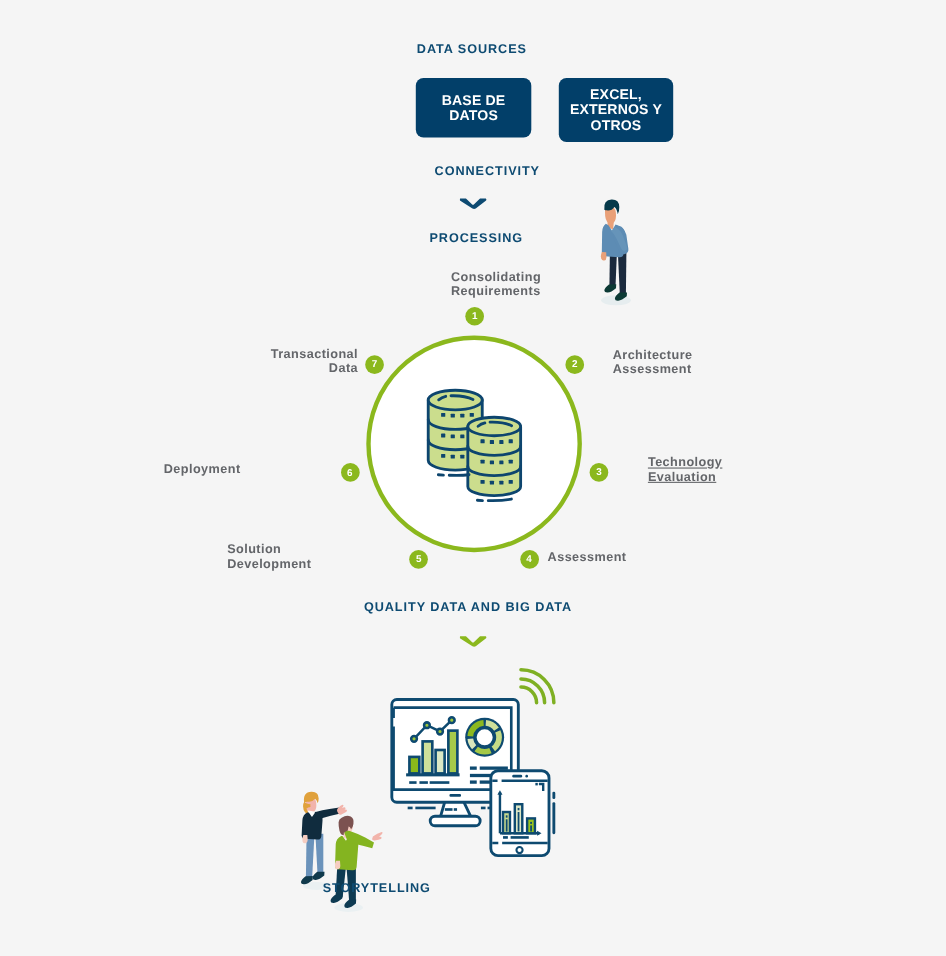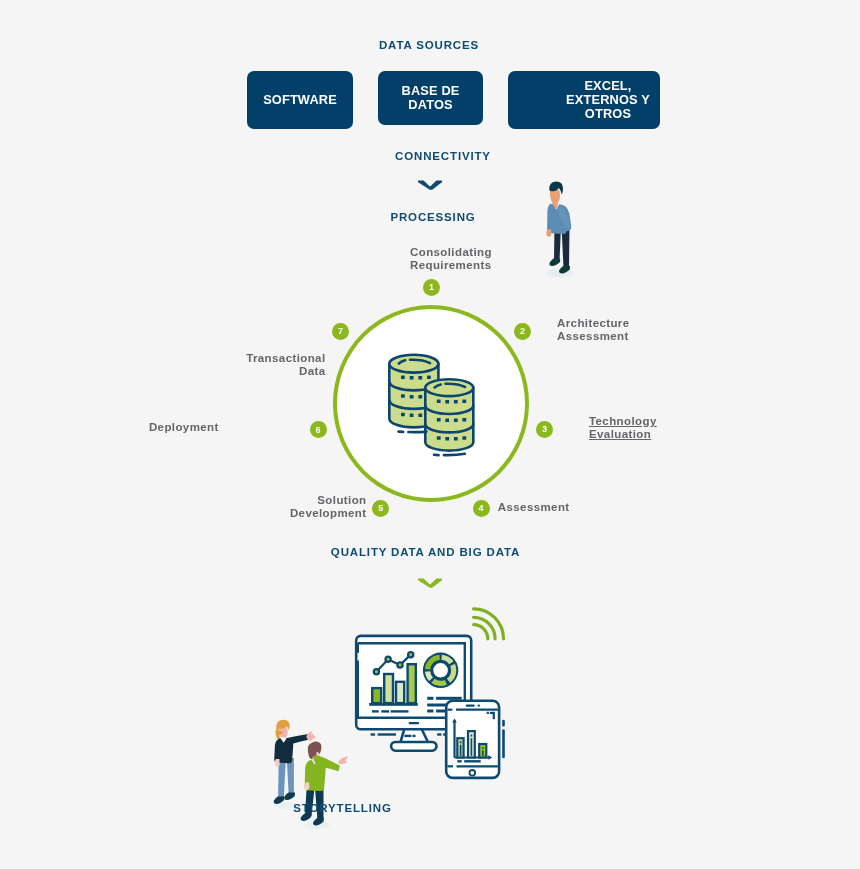--- a/index.html
+++ b/index.html
@@ -17,24 +17,23 @@
          display:flex;align-items:center;justify-content:center;width:17px;height:17px;}
   .cycle-ring{border:4.7px solid #8bb81d;border-radius:50%;background:#ffffff;}
 </style>
 </head>
 <body>
 
 <div class="stage">
 
   <div class="abs sec-title" style="left:1px;top:39.3px;width:856px;">DATA SOURCES</div>
 
-  <div class="abs src-box" style="left:247px;top:71px;width:106px;height:58px;">SOFTWARE</div>
   <div class="abs src-box" style="left:378px;top:71px;width:105px;height:54px;white-space:pre-line;">BASE DE
 DATOS</div>
-  <div class="abs src-box" style="left:508px;top:71px;width:104px;height:58px;white-space:pre-line;padding-left:48px;">EXCEL,
+  <div class="abs src-box" style="left:508px;top:71px;width:104px;height:58px;white-space:pre-line;">EXCEL,
 EXTERNOS Y
 OTROS</div>
 
   <div class="abs sec-title" style="left:1px;top:149.7px;width:860px;padding-left:12px;">CONNECTIVITY</div>
 
   <svg class="abs" style="left:418px;top:180px;" width="26" height="12" viewBox="0 0 26 12">
     <path d="M0.3 0.4 L5.6 0.4 L11.5 6.2 L12.5 6.2 L18.4 0.4 L23.7 0.4 Q24.6 1.2 23.9 2.2 L14.5 9.5 a3.0 3.0 0 0 1 -3.0 0 L0.1 2.2 Q-0.6 1.2 0.3 0.4 Z" fill="#0d4a72"></path>
   </svg>
 
   <div class="abs sec-title" style="left:3px;top:210.6px;width:860px;">PROCESSING</div>
@@ -117,28 +116,28 @@
 Assessment</div>
   <div class="abs badge" style="left:514px;top:322.5px;">2</div>
 
   <div class="abs node-label" style="left:589px;top:415.1px;text-decoration:underline;">Technology
 Evaluation</div>
   <div class="abs badge" style="left:536px;top:420.5px;">3</div>
 
   <div class="abs node-label" style="left:497.8px;top:500.6px;">Assessment</div>
   <div class="abs badge" style="left:472.5px;top:499.5px;">4</div>
 
-  <div class="abs node-label" style="left:206.5px;top:493.5px;width:160px;text-align:right;">Solution
+  <div class="abs node-label" style="left:206.5px;top:493.5px;width:160px;text-align:left;">Solution
 Development</div>
   <div class="abs badge" style="left:372.2px;top:499.5px;">5</div>
 
   <div class="abs node-label" style="left:148.9px;top:421.3px;width:154px;text-align:left;">Deployment</div>
   <div class="abs badge" style="left:309.5px;top:421px;">6</div>
 
-  <div class="abs node-label" style="left:169.5px;top:315.8px;width:156px;text-align:right;margin-top:36px;">Transactional
+  <div class="abs node-label" style="left:169.5px;top:315.8px;width:156px;text-align:right;">Transactional
 Data</div>
   <div class="abs badge" style="left:332px;top:322.5px;">7</div>
 
   <div class="abs sec-title" style="left:1px;top:546.2px;width:849px;">QUALITY DATA AND BIG DATA</div>
 
   <svg class="abs" style="left:418px;top:578px;" width="26" height="12" viewBox="0 0 26 12">
     <path d="M0.3 0.4 L5.6 0.4 L11.5 6.2 L12.5 6.2 L18.4 0.4 L23.7 0.4 Q24.6 1.2 23.9 2.2 L14.5 9.5 a3.0 3.0 0 0 1 -3.0 0 L0.1 2.2 Q-0.6 1.2 0.3 0.4 Z" fill="#8bb81d"></path>
   </svg>
 
   <svg class="abs" style="left:350px;top:598px;" width="160" height="190" viewBox="0 0 160 190">

